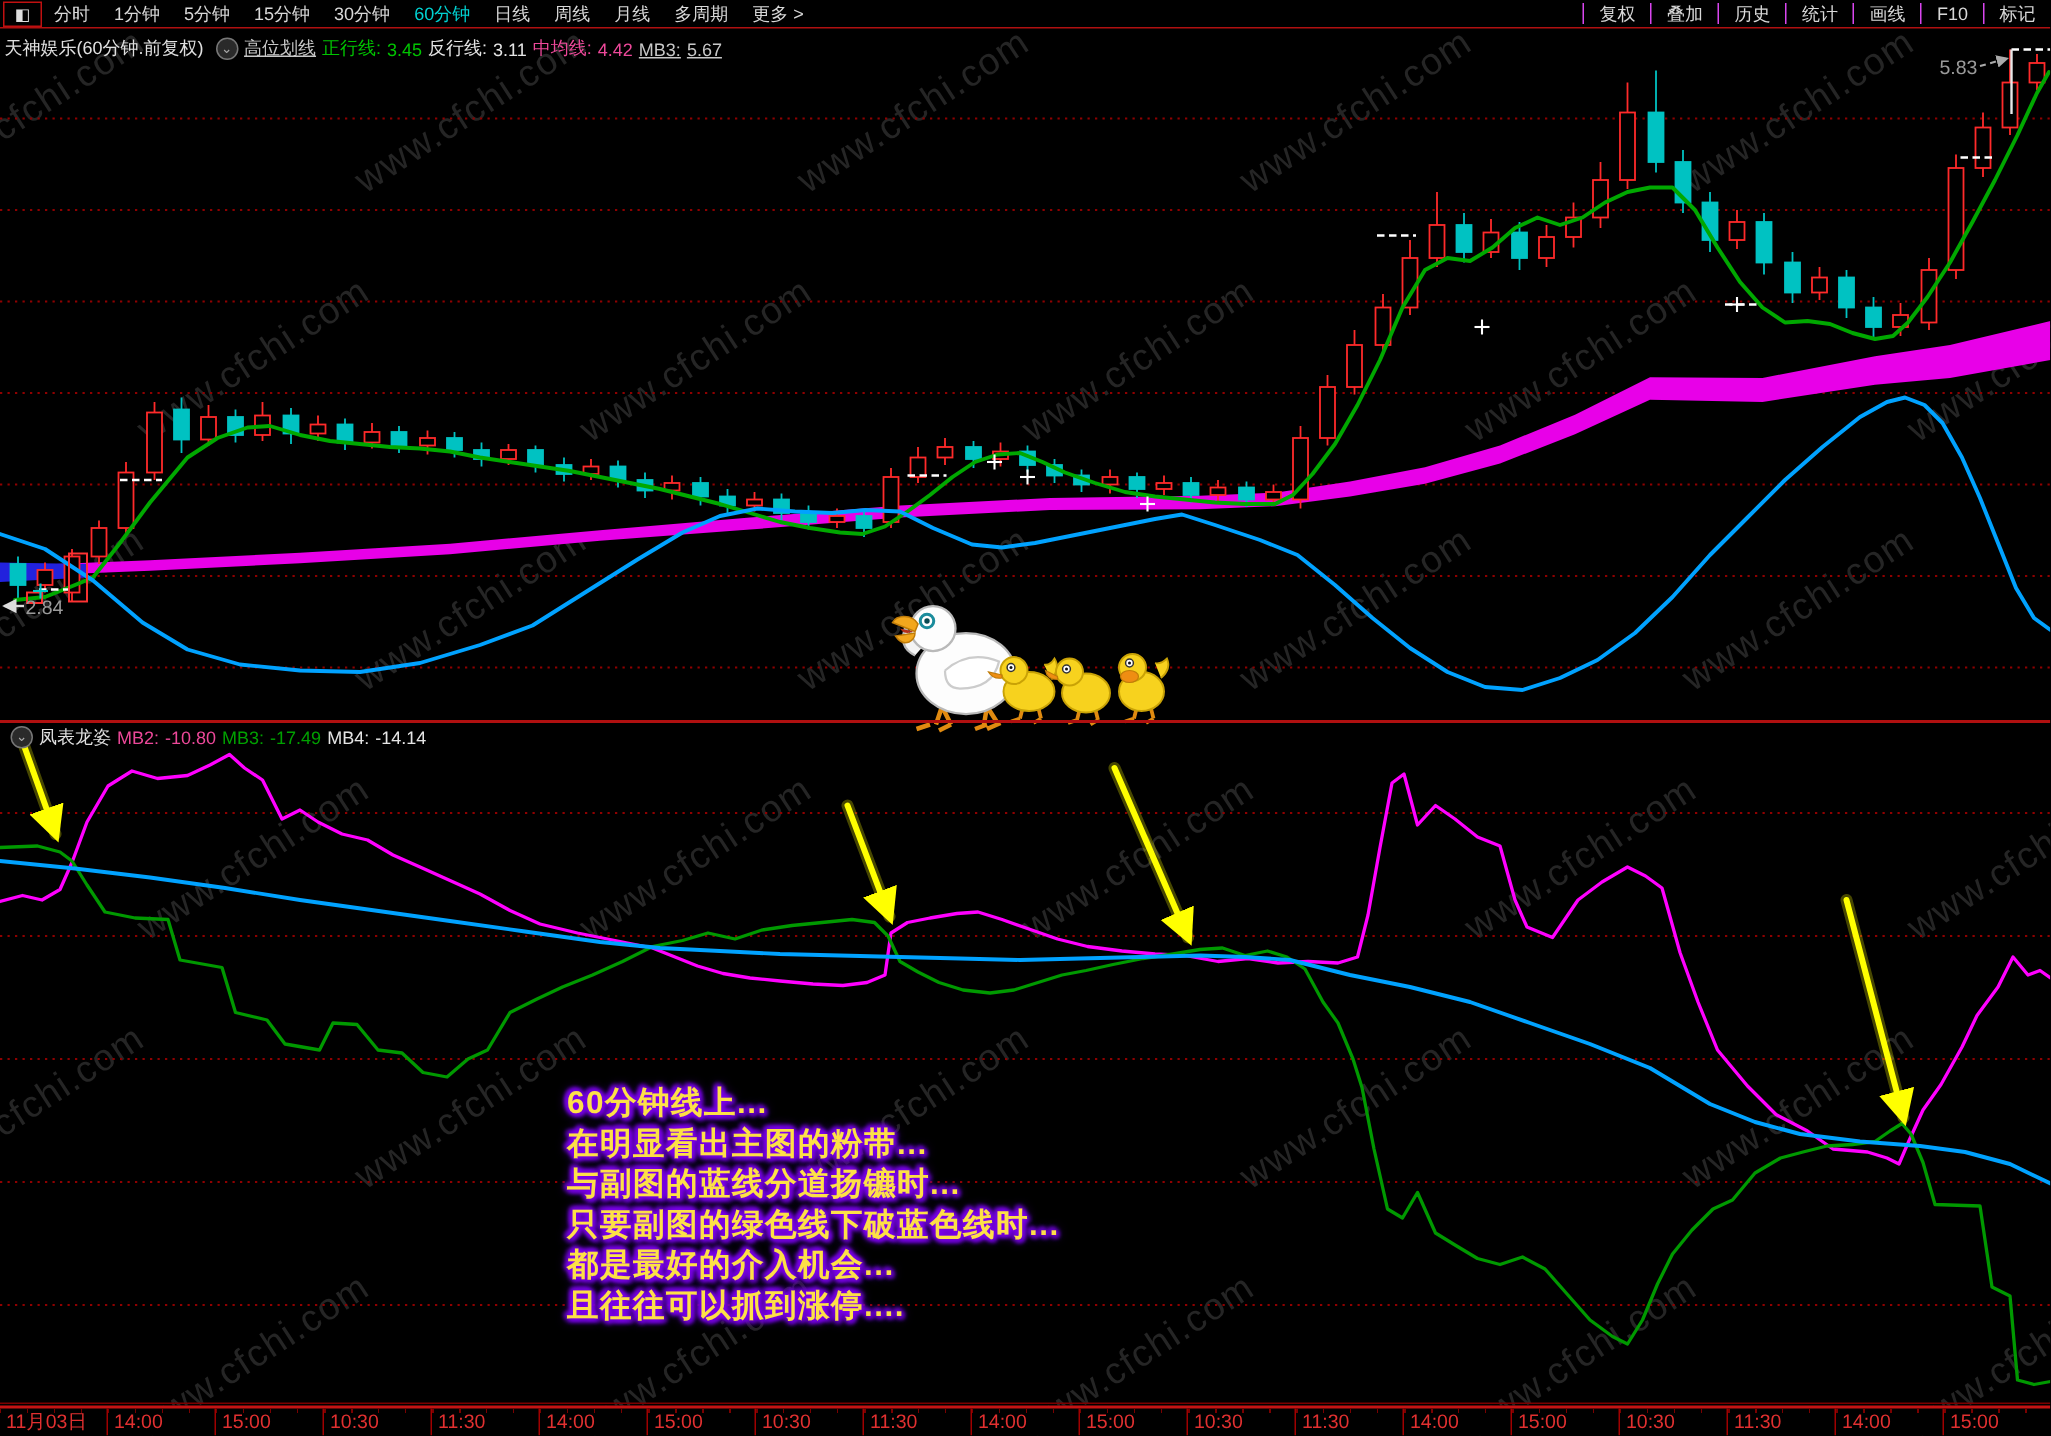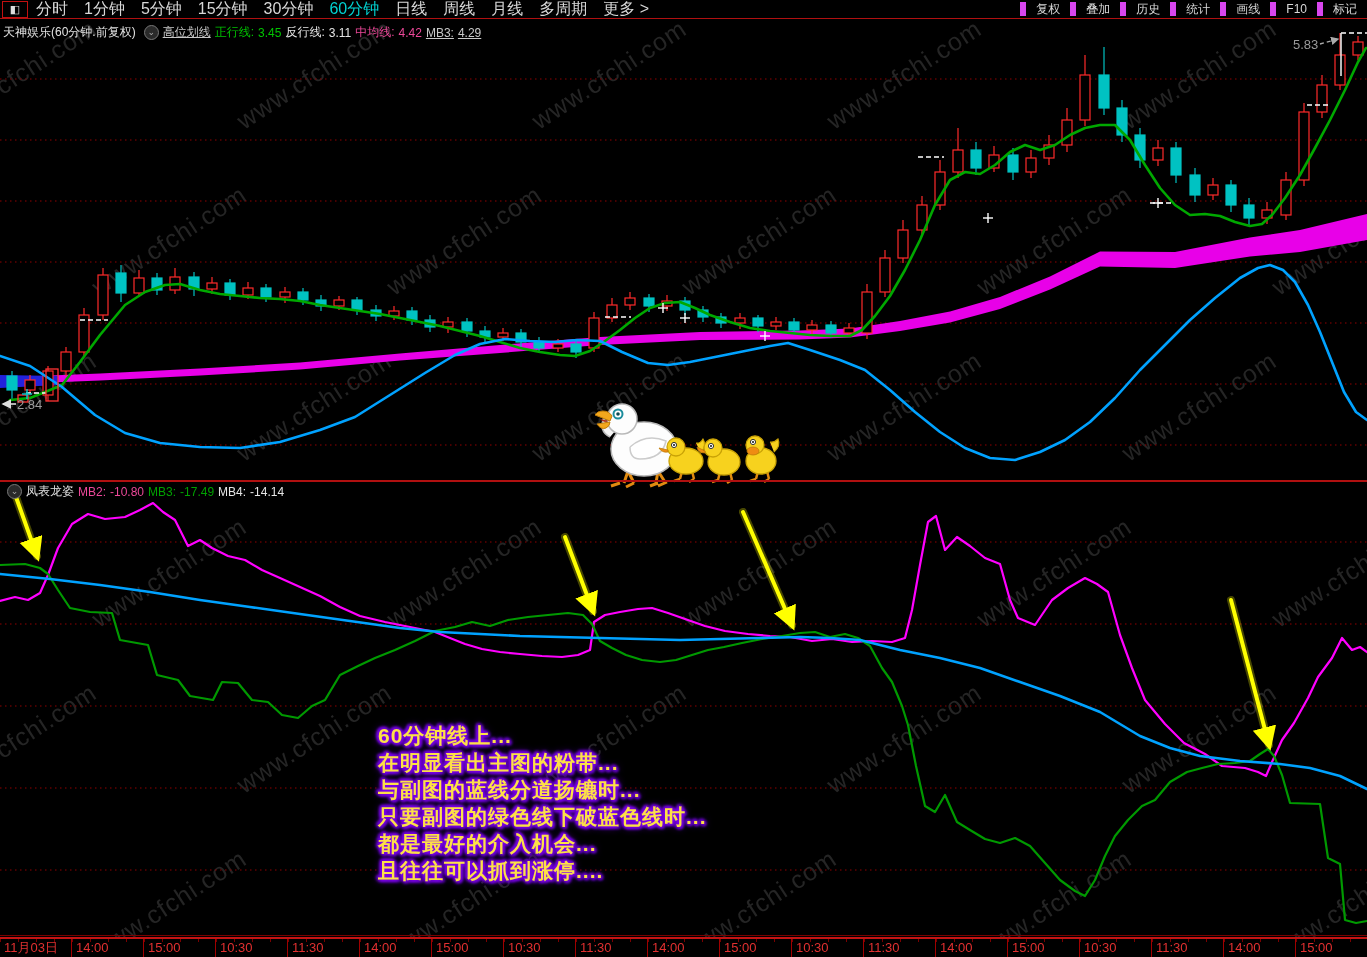--- a/index.html
+++ b/index.html
@@ -4,24 +4,24 @@
 <style>
   html,body{margin:0;padding:0;background:#000;}
   .screen{position:relative;width:1367px;height:957px;background:#000;overflow:hidden;
           font-family:"Liberation Sans",sans-serif;}
   
   .topbar{position:absolute;left:0;top:0;width:1367px;height:18px;display:flex;align-items:center;
           border-bottom:1px solid #b01010;background:#000;z-index:6;}
   .winicon{width:24px;height:15px;margin-left:2px;border:1px solid #c01010;color:#ddd;font-size:11px;
            display:flex;align-items:center;justify-content:center;}
   .tabs{display:flex;align-items:center;}
-  .tab{color:#d8d8d8;font-size:16px;padding:0 8px;cursor:default;white-space:nowrap;}
+  .tab{color:#d8d8d8;font-size:12px;padding:0 8px;cursor:default;white-space:nowrap;}
   .tab.active{color:#00d2d2;}
   .toptools{margin-left:auto;display:flex;align-items:center;height:100%;}
-  .tool{color:#d8d8d8;font-size:12px;padding:0 10px;border-left:6px solid #d946ef;height:14px;
+  .tool{color:#d8d8d8;font-size:12px;padding:0 10px;border-left:1px solid #d946ef;height:14px;
         display:flex;align-items:center;white-space:nowrap;}
   
   .hdr{position:absolute;display:flex;align-items:center;font-size:12px;z-index:5;white-space:nowrap;}
   .hdr-main{left:3px;top:24px;}
   .hdr-sub{left:3px;top:483px;}
   .hdr span{margin-right:4px;}
   .circ{display:inline-flex;width:13px;height:13px;border-radius:50%;background:#2a2a2a;border:1px solid #777;
          color:#aaa;font-size:9px;line-height:11px;align-items:center;justify-content:center;margin:0 4px;}
   .c-wht{color:#e0e0e0;} .c-grn{color:#00c400;} .c-blu{color:#e5e5e5;} .c-mag{color:#ec4899;}
   .c-gry{color:#c8c8c8;text-decoration:underline;} .c-grn2{color:#00a000;}
@@ -116,21 +116,21 @@
     <span class="c-wht">天神娱乐(60分钟.前复权)</span>
     <span class="circ">⌄</span>
     <span class="c-gry">高位划线</span>
     <span class="c-grn">正行线:</span>
     <span class="c-grn">3.45</span>
     <span class="c-blu">反行线:</span>
     <span class="c-blu">3.11</span>
     <span class="c-mag">中均线:</span>
     <span class="c-mag">4.42</span>
     <span class="c-gry">MB3:</span>
-    <span class="c-gry">4.29</span>
+    <span class="c-gry">5.67</span>
   </div>
 
   <div class="hdr hdr-sub">
     <span class="circ">⌄</span>
     <span class="c-wht">凤表龙姿</span>
     <span class="c-mag">MB2:</span>
     <span class="c-mag">-10.80</span>
     <span class="c-grn2">MB3:</span>
     <span class="c-grn2">-17.49</span>
     <span class="c-blu">MB4:</span>

